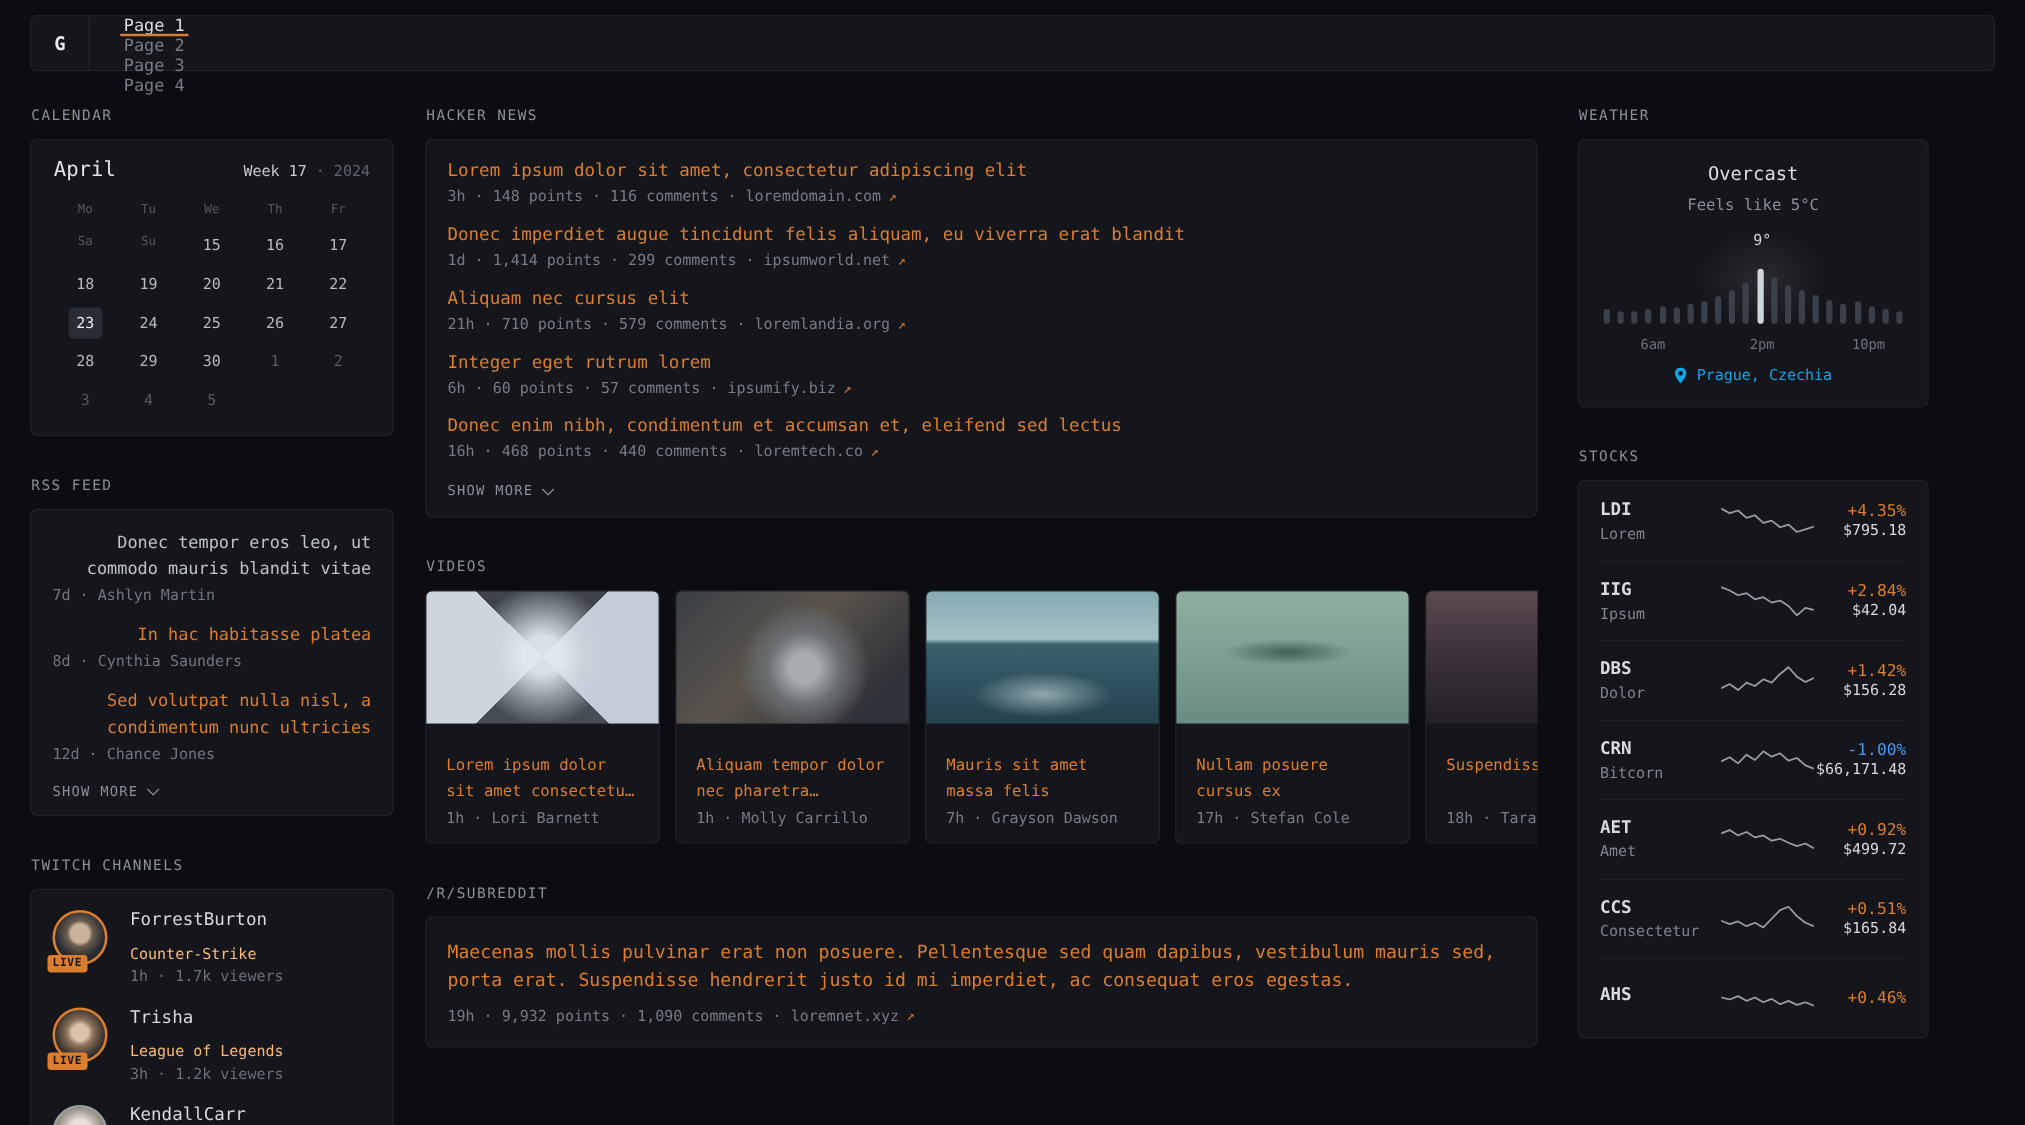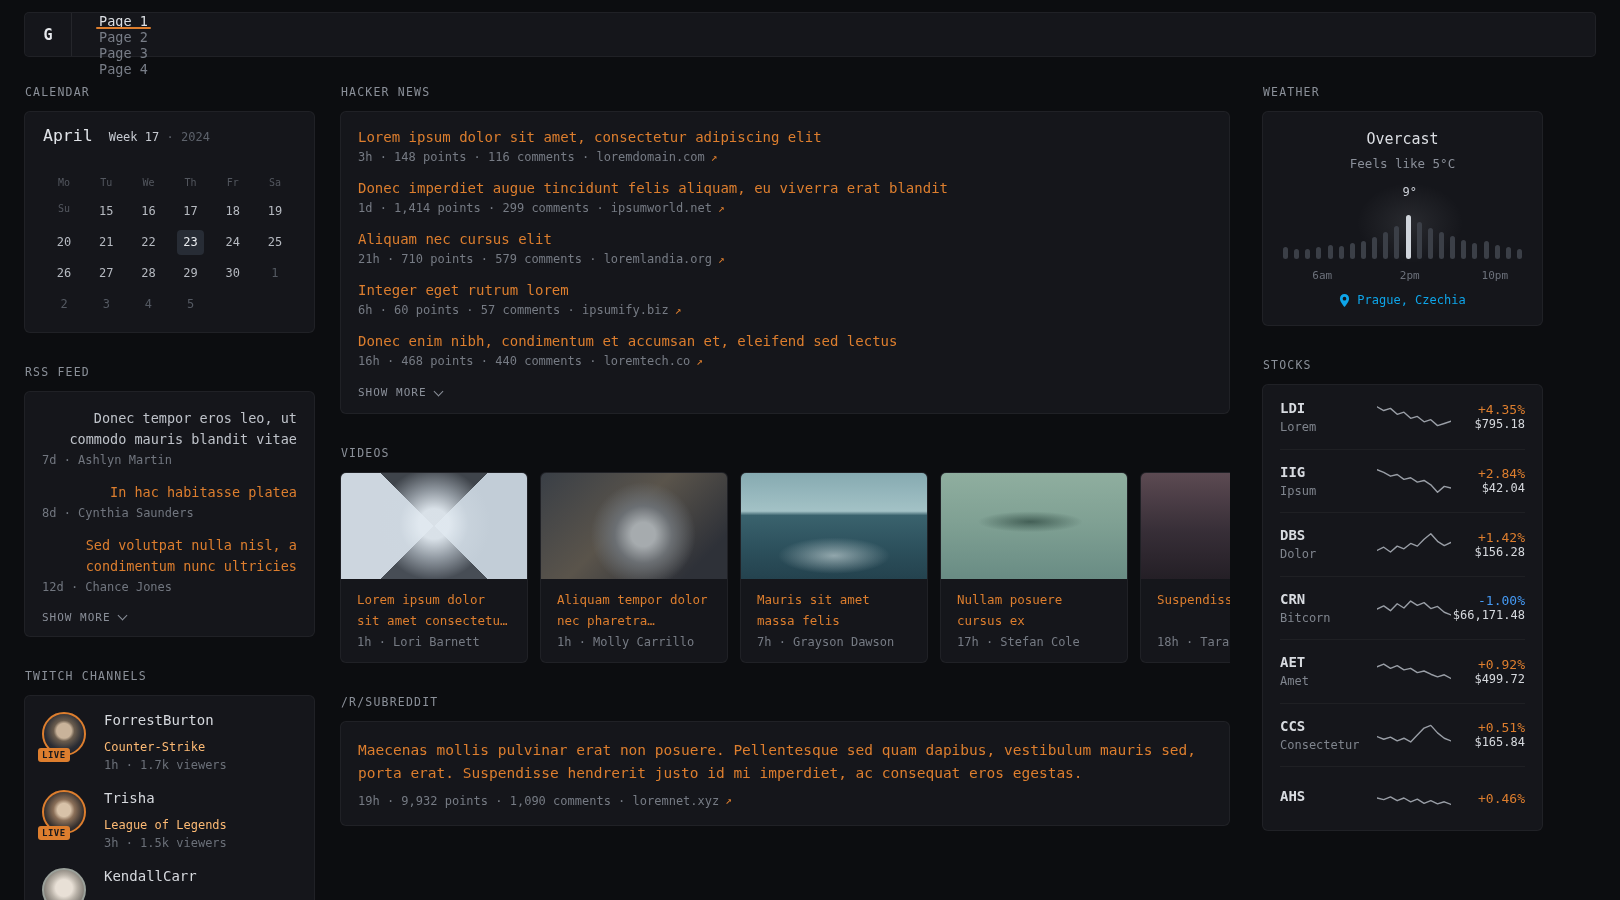--- a/index.html
+++ b/index.html
@@ -29,25 +29,25 @@
   
   .grid{display:flex;align-items:flex-start;margin:28px 0 0 24px;}
   .col-left{width:291px;margin-right:25px;flex:none;}
   .col-mid{width:890px;margin-right:32px;flex:none;}
   .col-right{width:281px;flex:none;}
   .widget{margin-bottom:32px;}
   .widget-label{font-size:11.5px;letter-spacing:1.2px;color:#8b9099;margin-bottom:12px;padding-left:1px;}
   .card{background:var(--card);border:1px solid var(--border);border-radius:6px;}
   
   .cal{padding:14px 18px 12px;}
-  .cal-head{display:flex;align-items:baseline;margin-bottom:25px;gap:16px;}
+  .cal-head{display:flex;justify-content:space-between;align-items:baseline;margin-bottom:10px;}
   .cal-month{font-size:16.5px;color:#e0e3e8;}
   .cal-weekinfo{font-size:12px;color:#c6cad1;}
   .cal-weekinfo .dim2{color:#5d626b;}
-  .cal-grid{display:grid;grid-template-columns:repeat(6,1fr);text-align:center;}
+  .cal-grid{display:grid;grid-template-columns:repeat(5,1fr);text-align:center;}
   .cal-dh{font-size:10px;color:#53575f;height:26px;line-height:26px;}
   .cal-d{font-size:12px;color:#b6bac1;height:31px;line-height:31px;}
   .cal-d.muted{color:#545962;}
   .sel-box{display:inline-block;min-width:27px;line-height:25px;background:#272c35;
     border-radius:4px;color:#eaecef;text-align:center;}
   
   .feed{padding:16px 17px 12px;}
   .feed-item{margin-bottom:15px;}
   .feed-title{font-size:13.5px;line-height:1.55;color:var(--accent);cursor:pointer;text-align:right;}
   .feed-title.muted-link{color:#bfc3ca;}
@@ -86,21 +86,21 @@
   .vid-thumb{height:106px;border-radius:5px 5px 0 0;}
   .thumb-1{background:radial-gradient(circle at 50% 48%,rgba(225,233,240,0.95) 0 14%,rgba(205,215,224,0.55) 32%,rgba(205,215,224,0) 52%),
     conic-gradient(from 0deg at 50% 50%,#3f444b 0 45deg,#c2cdd7 45deg 135deg,#474d55 135deg 225deg,#cdd6df 225deg 315deg,#3f444b 315deg 360deg);}
   .thumb-2{background:radial-gradient(circle at 55% 58%,#a6abae 0 10%,#6b6f73 24%,rgba(0,0,0,0) 44%),
     linear-gradient(135deg,#3a3f46 0%,#5a544b 45%,#2e3138 85%);}
   .thumb-3{background:radial-gradient(80px 26px at 50% 78%,rgba(230,240,240,0.55),rgba(230,240,240,0) 70%),
     linear-gradient(to bottom,#86aab1 0%,#a3c2c6 36%,#3a626d 40%,#2c505c 72%,#24424e 100%);}
   .thumb-4{background:radial-gradient(70px 14px at 48% 46%,rgba(18,42,36,0.55),rgba(18,42,36,0) 75%),
     linear-gradient(to bottom,#8fae9f 0%,#7fa093 48%,#698c84 100%);}
   .thumb-5{background:linear-gradient(to bottom,#5c4a52 0%,#372e37 55%,#241f26 100%);}
-  .vid-title{padding:11px 16px 0;font-size:12.5px;line-height:1.65;color:var(--accent);min-height:53px;}
+  .vid-title{padding:11px 16px 0;font-size:12.5px;line-height:1.65;color:var(--accent);min-height:53px;margin-top:12px;}
   .vid-meta{padding:3px 16px 13px;font-size:12px;color:#767b84;}
   
   .we{padding:18px 18px 18px;text-align:center;}
   .we-cond{font-size:15px;color:#dbdee3;}
   .we-feels{font-size:12.5px;color:#8a8f99;margin-top:8px;}
   .we-chart{position:relative;margin-top:12px;height:100px;}
   .we-glow{position:absolute;left:53%;top:0;transform:translateX(-50%);width:106px;height:80px;
     background:radial-gradient(closest-side,rgba(235,240,245,0.09),rgba(235,240,245,0));border-radius:10px;}
   .we-temp{position:absolute;left:53%;top:2px;transform:translateX(-50%);font-size:12px;color:#ced2d9;}
   .we-bars{position:absolute;left:2px;right:2px;bottom:24px;height:46px;display:flex;
@@ -234,21 +234,21 @@
           </div>
         </div>
         <div class="tw-row">
           <div class="tw-avatar-wrap">
             <div class="tw-avatar avatar-2"></div>
             <span class="live-badge">LIVE</span>
           </div>
           <div>
             <div class="tw-name">Trisha</div>
             <div class="tw-game">League of Legends</div>
-            <div class="tw-meta">3h · 1.5k viewers</div>
+            <div class="tw-meta">3h · 1.2k viewers</div>
           </div>
         </div>
         <div class="tw-row">
           <div class="tw-avatar-wrap">
             <div class="tw-avatar avatar-3 ring-gray"></div>
           </div>
           <div>
             <div class="tw-name">KendallCarr</div>
             <div class="tw-game"></div>
             <div class="tw-meta"></div>

